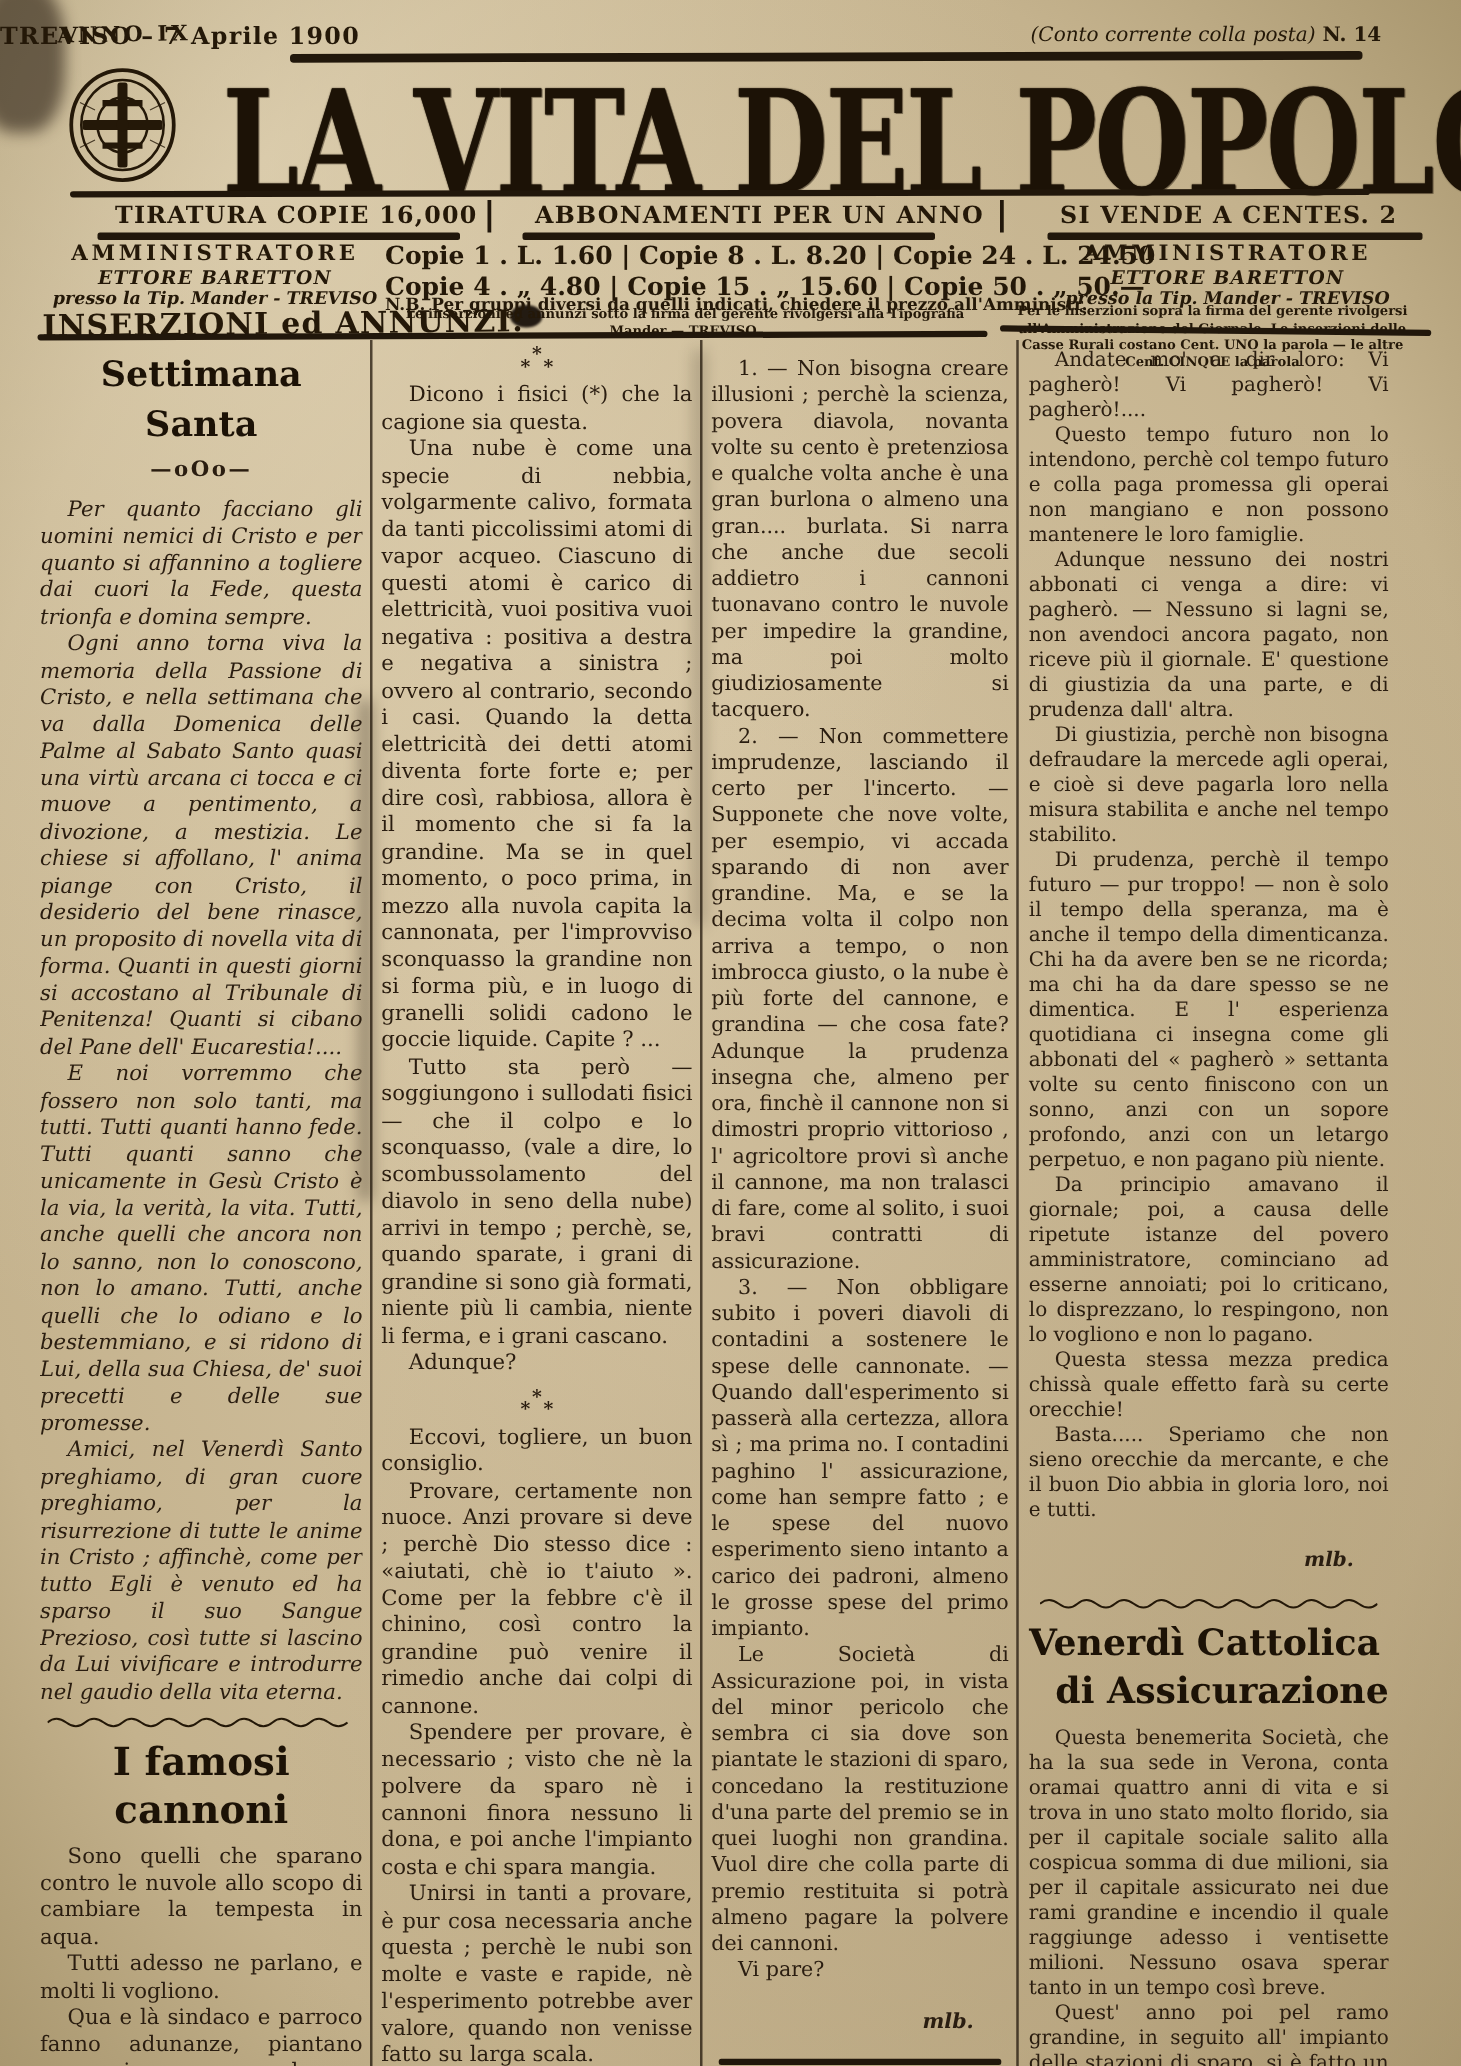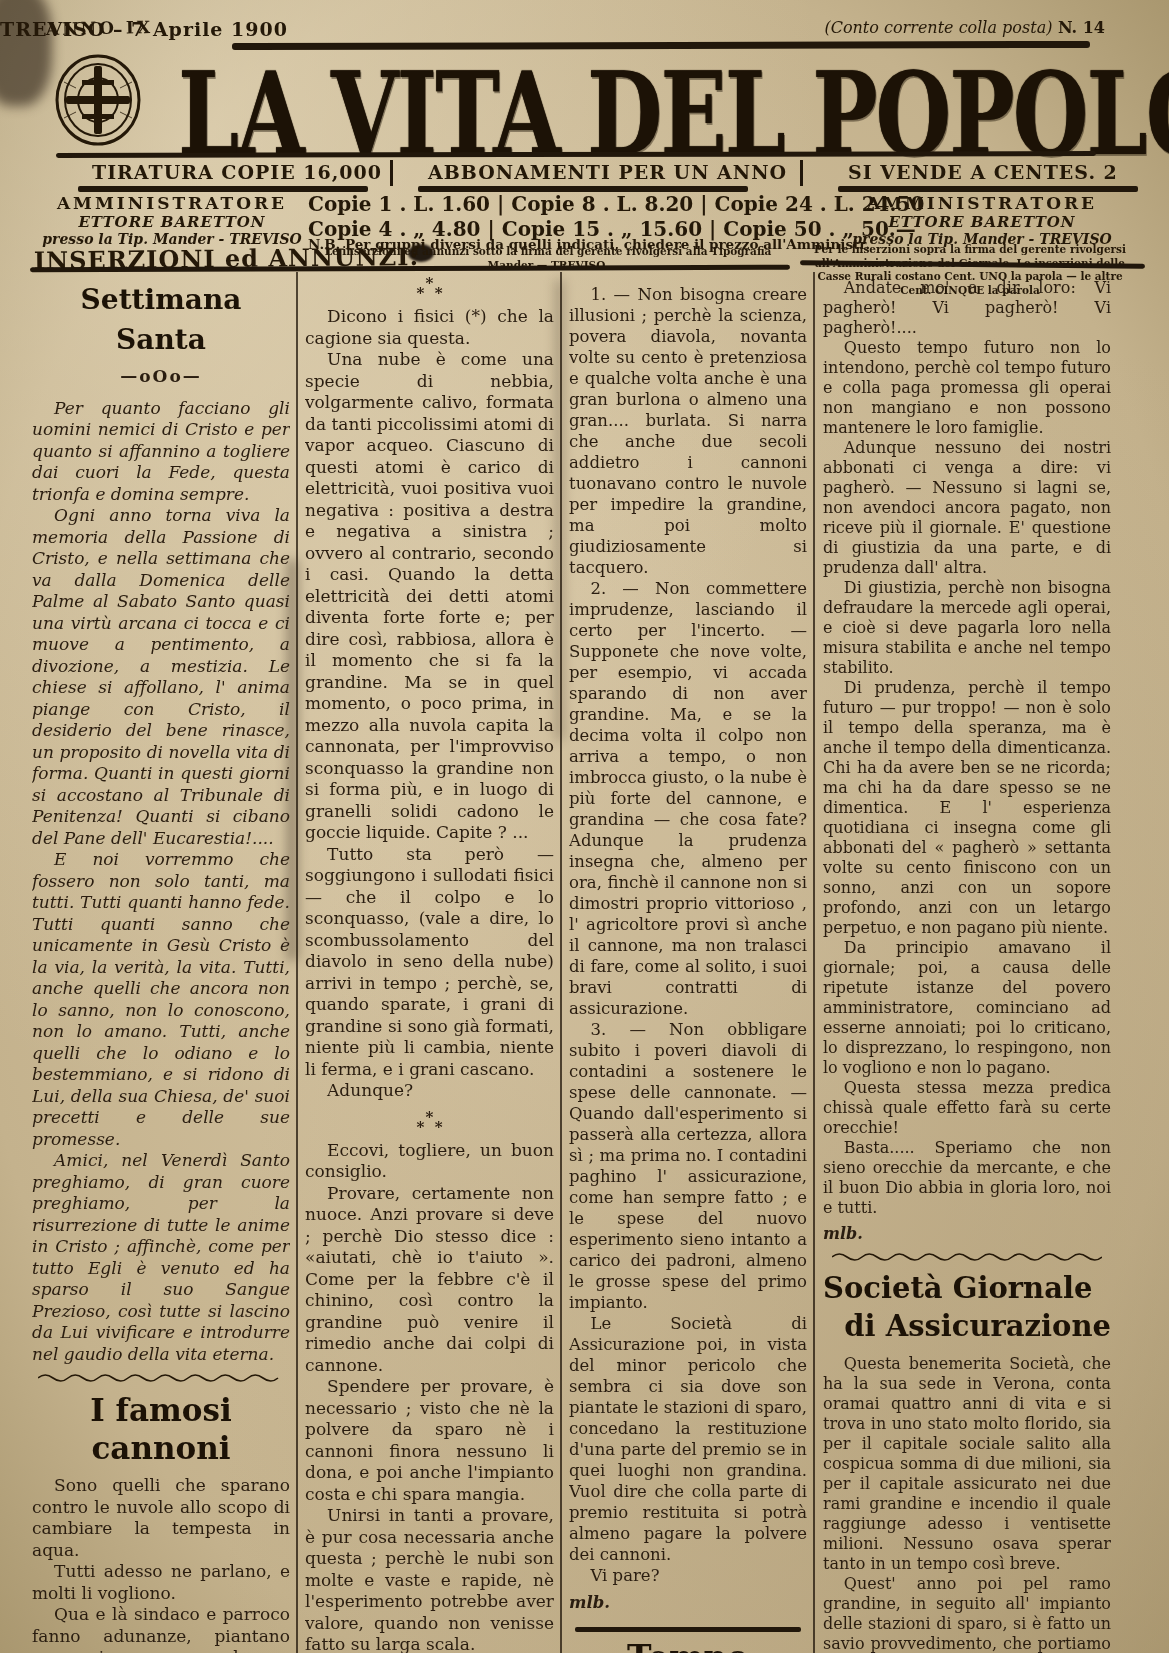--- a/index.html
+++ b/index.html
@@ -46,21 +46,21 @@
   #c1{left:32px;width:258px;font-size:17px;line-height:21.5px;}
   #c2{left:305px;width:249px;font-size:17px;line-height:21.5px;}
   #c3{left:569px;width:238px;font-size:16.5px;line-height:21px;}
   #c4{left:823px;width:288px;font-size:16px;line-height:20px;}
   .vrule{position:absolute;top:272px;height:1381px;width:2px;background:rgba(33,23,11,.75);}
   .atitle{text-align:center;font-weight:bold;color:#1c1206;margin:0;text-indent:0;}
   .it{font-style:italic;}
   .ornament{text-align:center;font-weight:bold;letter-spacing:2px;margin:6px 0 10px;}
   .asterism{text-align:center;line-height:10px;font-size:15px;font-weight:bold;margin:10px 0 8px;}
   .wavy{display:block;margin:8px auto;}
-  .sig{text-align:left;font-style:italic;font-weight:bold;padding-right:28px;margin:6px 0;}
+  .sig{text-align:right;font-style:italic;font-weight:bold;padding-right:28px;margin:20px 0;}
   .secrule{height:5px;background:#21170b;border-radius:2px;margin:14px 6px 6px;}
   h1,h2,h3{font-family:inherit;}
 </style>
 </head>
 <body>
 
 <div class="shadowpatch" style="left:-18px;top:-14px;width:70px;height:120px;background:rgba(25,15,5,.55);border-radius:40%;"></div>
 <div class="shadowpatch" style="left:288px;top:560px;width:9px;height:400px;background:rgba(25,15,5,.4);"></div>
 <div class="shadowpatch" style="left:556px;top:280px;width:7px;height:460px;background:rgba(25,15,5,.3);"></div>
 <div class="shadowpatch" style="left:408px;top:244px;width:26px;height:18px;background:rgba(15,8,2,.9);border-radius:50%;filter:blur(1px);"></div>
@@ -182,18 +182,18 @@
   <p>Adunque nessuno dei nostri abbonati ci venga a dire: vi pagherò. — Nessuno si lagni se, non avendoci ancora pagato, non riceve più il giornale. E' questione di giustizia da una parte, e di prudenza dall' altra.</p>
   <p>Di giustizia, perchè non bisogna defraudare la mercede agli operai, e cioè si deve pagarla loro nella misura stabilita e anche nel tempo stabilito.</p>
   <p>Di prudenza, perchè il tempo futuro — pur troppo! — non è solo il tempo della speranza, ma è anche il tempo della dimenticanza. Chi ha da avere ben se ne ricorda; ma chi ha da dare spesso se ne dimentica. E l' esperienza quotidiana ci insegna come gli abbonati del « pagherò » settanta volte su cento finiscono con un sonno, anzi con un sopore profondo, anzi con un letargo perpetuo, e non pagano più niente.</p>
   <p>Da principio amavano il giornale; poi, a causa delle ripetute istanze del povero amministratore, cominciano ad esserne annoiati; poi lo criticano, lo disprezzano, lo respingono, non lo vogliono e non lo pagano.</p>
   <p>Questa stessa mezza predica chissà quale effetto farà su certe orecchie!</p>
   <p>Basta..... Speriamo che non sieno orecchie da mercante, e che il buon Dio abbia in gloria loro, noi e tutti.</p>
   <div class="sig">mlb.</div>
   <svg class="wavy" width="270" height="10" viewBox="0 0 270 10">
       <path d="M0 5 q7 -6 15 0 t15 0 t15 0 t15 0 t15 0 t15 0 t15 0 t15 0 t15 0 t15 0 t15 0 t15 0 t15 0 t15 0 t15 0 t15 0 t15 0 t15 0" stroke="#241808" stroke-width="1.6" fill="none"></path>
     </svg>
-  <h2 class="atitle" style="font-size:29px;line-height:36px;margin:4px 0 2px;text-align:left;">Società Giornale</h2>
+  <h2 class="atitle" style="font-size:29px;line-height:36px;margin:4px 0 2px;text-align:left;">Venerdì Cattolica</h2>
   <h2 class="atitle" style="font-size:29px;line-height:36px;margin:0 0 10px;text-align:right;">di Assicurazione</h2>
   <p>Questa benemerita Società, che ha la sua sede in Verona, conta oramai quattro anni di vita e si trova in uno stato molto florido, sia per il capitale sociale salito alla cospicua somma di due milioni, sia per il capitale assicurato nei due rami grandine e incendio il quale raggiunge adesso i ventisette milioni. Nessuno osava sperar tanto in un tempo così breve.</p>
   <p>Quest' anno poi pel ramo grandine, in seguito all' impianto delle stazioni di sparo, si è fatto un savio provvedimento, che portiamo a conoscenza dei nostri lettori.</p>
 
 </div>
 
 </body></html>

